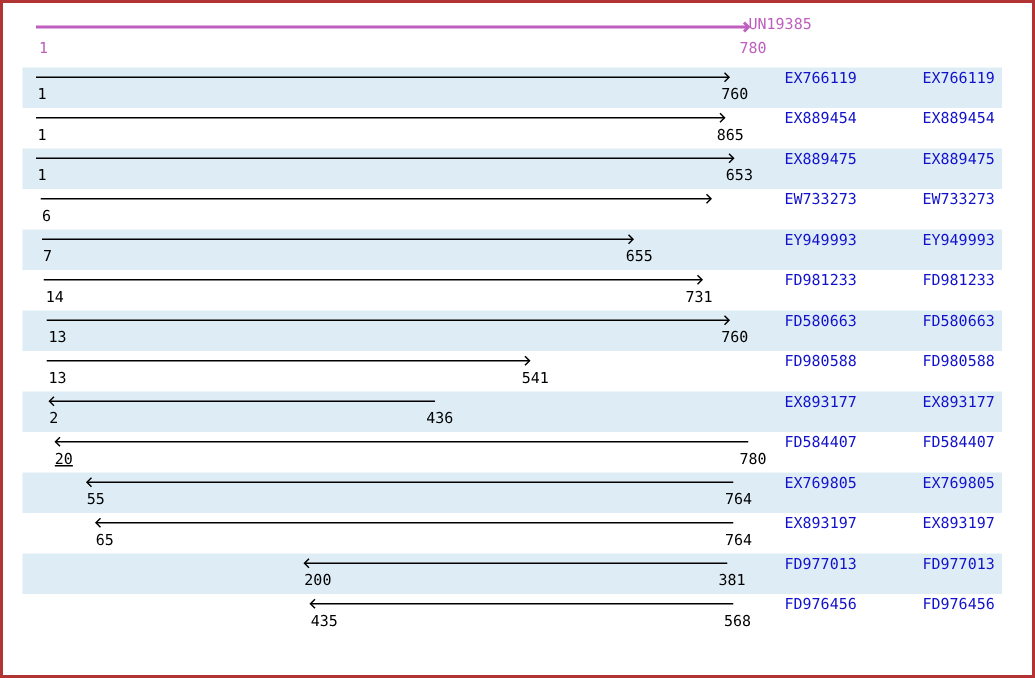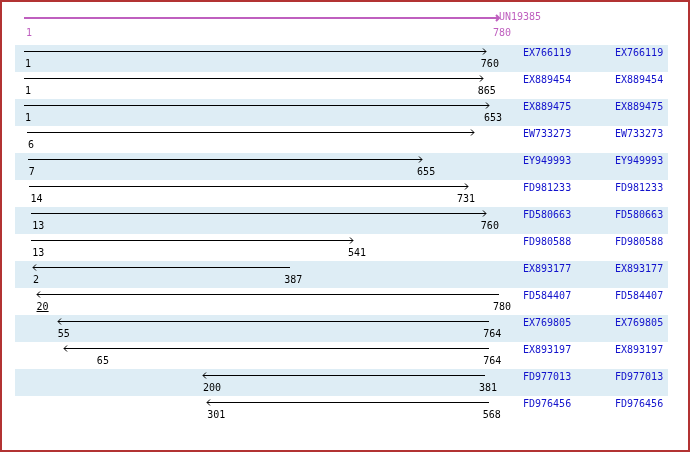--- a/index.html
+++ b/index.html
@@ -141,21 +141,21 @@
     <span class="abs acc" style="left:600px; top:2px;">FD980588</span>
   </div>
       <div class="row alt" style="top: 259px;">
     <div class="abs arrow-box" style="left: 16.8935px; top: 2px; width: 258px; height: 10px;">
           <svg width="258" height="10" xmlns="http://www.w3.org/2000/svg">
             <line x1="1" y1="4.5" x2="258" y2="4.5" stroke="#000000" stroke-width="1"></line>
             <polyline points="4,1.5 1,4.5 4,7.5" fill="none" stroke="#000000" stroke-width="1"></polyline>
           </svg>
         </div>
     <span class="abs num" style="left: 17.8935px; top: 13px;">2</span>
-    <span class="abs num" style="left: 269.127px; top: 13px;">387</span>
+    <span class="abs num" style="left: 269.127px; top: 13px;">436</span>
     <span class="abs acc" style="left:508px; top:2px;">EX893177</span>
     <span class="abs acc" style="left:600px; top:2px;">EX893177</span>
   </div>
       <div class="row" style="top: 286px;">
     <div class="abs arrow-box" style="left: 20.5366px; top: 2px; width: 463px; height: 10px;">
           <svg width="463" height="10" xmlns="http://www.w3.org/2000/svg">
             <line x1="1" y1="4.5" x2="463" y2="4.5" stroke="#000000" stroke-width="1"></line>
             <polyline points="4,1.5 1,4.5 4,7.5" fill="none" stroke="#000000" stroke-width="1"></polyline>
           </svg>
         </div>
@@ -176,21 +176,21 @@
     <span class="abs acc" style="left:508px; top:2px;">EX769805</span>
     <span class="abs acc" style="left:600px; top:2px;">EX769805</span>
   </div>
       <div class="row" style="top: 340px;">
     <div class="abs arrow-box" style="left: 47.8601px; top: 2px; width: 426px; height: 10px;">
           <svg width="426" height="10" xmlns="http://www.w3.org/2000/svg">
             <line x1="1" y1="4.5" x2="426" y2="4.5" stroke="#000000" stroke-width="1"></line>
             <polyline points="4,1.5 1,4.5 4,7.5" fill="none" stroke="#000000" stroke-width="1"></polyline>
           </svg>
         </div>
-    <span class="abs num" style="left: 48.8601px; top: 13px; margin-left: 33px;">65</span>
+    <span class="abs num" style="left: 48.8601px; top: 13px;">65</span>
     <span class="abs num" style="left: 468.285px; top: 13px;">764</span>
     <span class="abs acc" style="left:508px; top:2px;">EX893197</span>
     <span class="abs acc" style="left:600px; top:2px;">EX893197</span>
   </div>
       <div class="row alt" style="top: 367px;">
     <div class="abs arrow-box" style="left: 186.906px; top: 2px; width: 283px; height: 10px;">
           <svg width="283" height="10" xmlns="http://www.w3.org/2000/svg">
             <line x1="1" y1="4.5" x2="283" y2="4.5" stroke="#000000" stroke-width="1"></line>
             <polyline points="4,1.5 1,4.5 4,7.5" fill="none" stroke="#000000" stroke-width="1"></polyline>
           </svg>
@@ -200,20 +200,20 @@
     <span class="abs acc" style="left:508px; top:2px;">FD977013</span>
     <span class="abs acc" style="left:600px; top:2px;">FD977013</span>
   </div>
       <div class="row" style="top: 394px;">
     <div class="abs arrow-box" style="left: 191.157px; top: 2px; width: 283px; height: 10px;">
           <svg width="283" height="10" xmlns="http://www.w3.org/2000/svg">
             <line x1="1" y1="4.5" x2="283" y2="4.5" stroke="#000000" stroke-width="1"></line>
             <polyline points="4,1.5 1,4.5 4,7.5" fill="none" stroke="#000000" stroke-width="1"></polyline>
           </svg>
         </div>
-    <span class="abs num" style="left: 192.157px; top: 13px;">301</span>
+    <span class="abs num" style="left: 192.157px; top: 13px;">435</span>
     <span class="abs num" style="left: 467.678px; top: 13px;">568</span>
     <span class="abs acc" style="left:508px; top:2px;">FD976456</span>
     <span class="abs acc" style="left:600px; top:2px;">FD976456</span>
   </div>
     </div>
 
 </div>
 
 </body></html>

